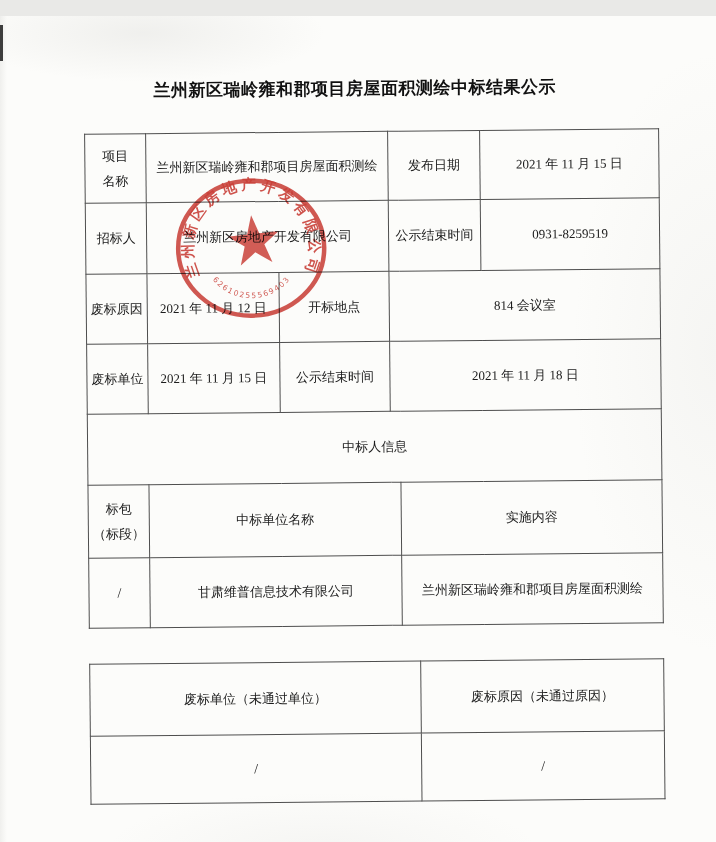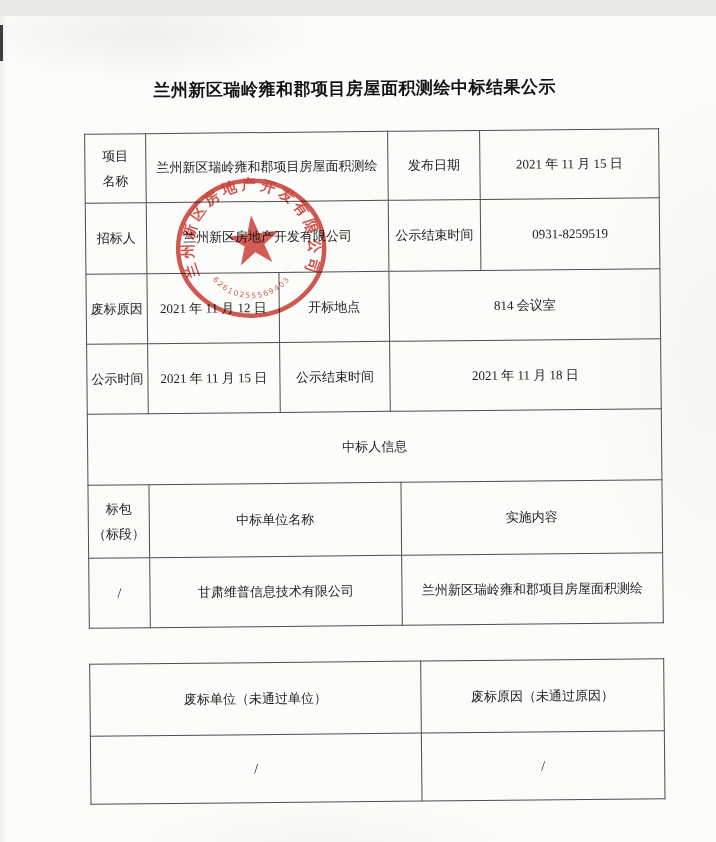--- a/index.html
+++ b/index.html
@@ -71,21 +71,21 @@
           <td colspan="2">公示结束时间</td>
           <td>0931-8259519</td>
         </tr>
         <tr class="r3">
           <td>废标原因</td>
           <td>2021 年 11 月 12 日</td>
           <td>开标地点</td>
           <td colspan="3">814 会议室</td>
         </tr>
         <tr class="r4">
-          <td>公示时间</td>
+          <td>废标单位</td>
           <td>2021 年 11 月 15 日</td>
           <td>公示结束时间</td>
           <td colspan="3">2021 年 11 月 18 日</td>
         </tr>
         <tr class="r5">
           <td colspan="6">中标人信息</td>
         </tr>
         <tr class="r6">
           <td class="two-line">
             <div>标包</div>

